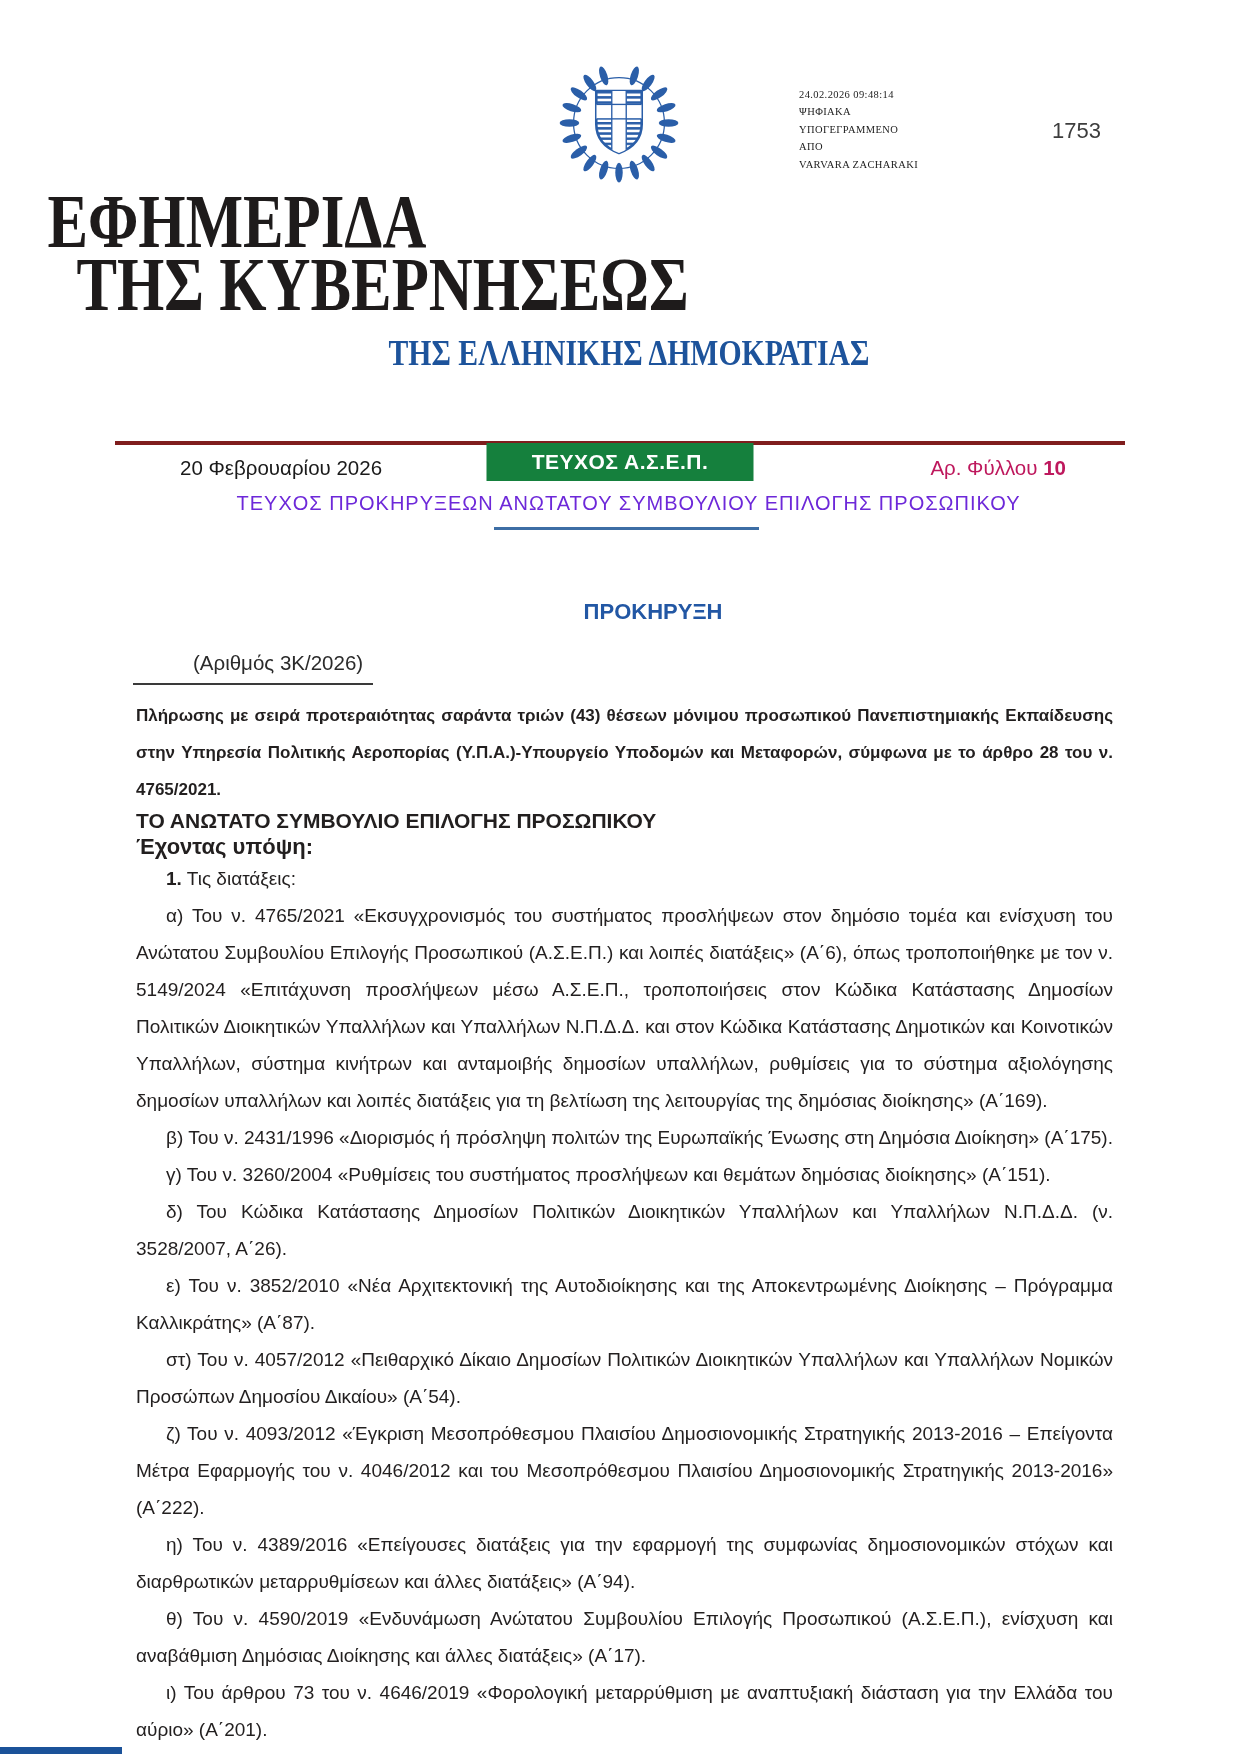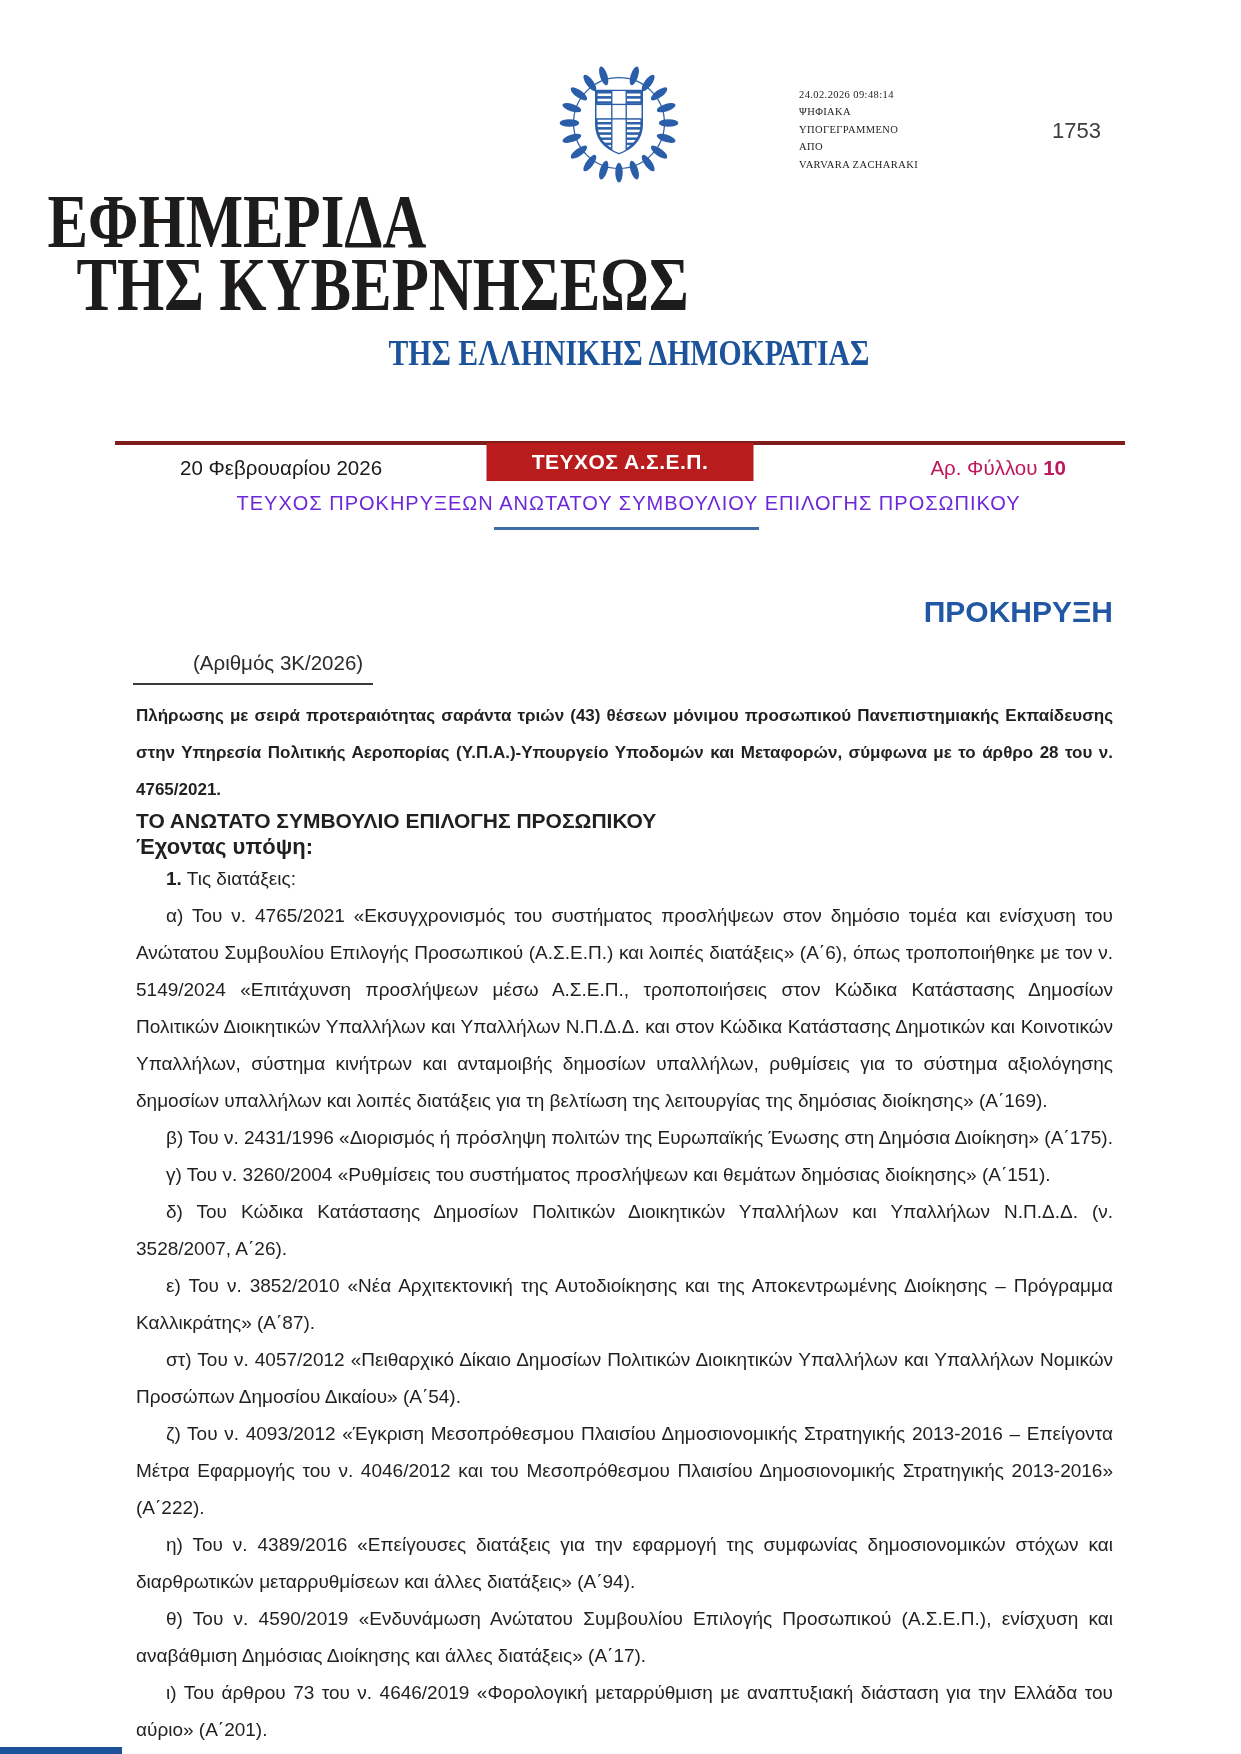--- a/index.html
+++ b/index.html
@@ -29,40 +29,40 @@
     font-size:35px;line-height:40px;color:#1d539b;
   }
   
   .issue-row{
     position:absolute;left:115px;top:441px;width:1010px;height:38px;
     border-top:4px solid #7f1d1d;
   }
   .issue-date{position:absolute;left:65px;bottom:3px;font-size:20.5px;color:#1a1a1a;}
   .issue-box{
     position:absolute;left:50%;top:-2px;transform:translateX(-50%);
-    width:267px;height:38px;background:#b91c1c;color:#ffffff;
+    width:267px;height:38px;background:#15803d;color:#ffffff;
     display:flex;align-items:center;justify-content:center;
     font-weight:bold;font-size:21px;letter-spacing:.5px;
   }
   .issue-no{position:absolute;right:59px;bottom:3px;font-size:20.5px;color:#be185d;}
   .issue-no b{font-weight:bold;}
   .section-title{
     position:absolute;top:492px;left:0;width:100%;text-align:center;
     font-size:20px;letter-spacing:1px;color:#6d28d9;
   }
   .blue-rule{position:absolute;left:494px;top:527px;width:265px;height:3px;background:#3d6ea5;}
   
   .doc-body{
     position:absolute;left:136px;top:585px;width:977px;
     font-size:19px;line-height:37px;text-align:justify;
   }
   .doc-body p{margin:0;}
   .h-prokiryxi{
-    margin:12px 0 8px 57px;font-size:30px;line-height:30px;font-weight:bold;
-    color:#2257a4;text-align:right;
+    margin:12px 0 8px 57px;font-size:22px;line-height:30px;font-weight:bold;
+    color:#2257a4;text-align:center;
   }
   .subheading{margin:24px 0 0 57px;font-size:20.5px;line-height:24px;text-align:left;color:#2b2b2b;}
   .subheading-underline{width:240px;height:2px;background:#3a3a3a;margin:8px 0 12px -3px;}
   .intro{margin-left:57px;font-weight:bold;font-size:17px;}
   .authority{margin:17px 0 0 57px;font-weight:bold;font-size:21px;line-height:26px;text-align:left;}
   .considering{margin:22px 0 0 30px;font-weight:bold;font-size:22px;line-height:26px;text-align:left;}
   .item-lead{margin-top:20px;text-indent:30px;}
   .item-lead b{font-weight:bold;}
   .prov{text-indent:30px;margin:0;}
   

